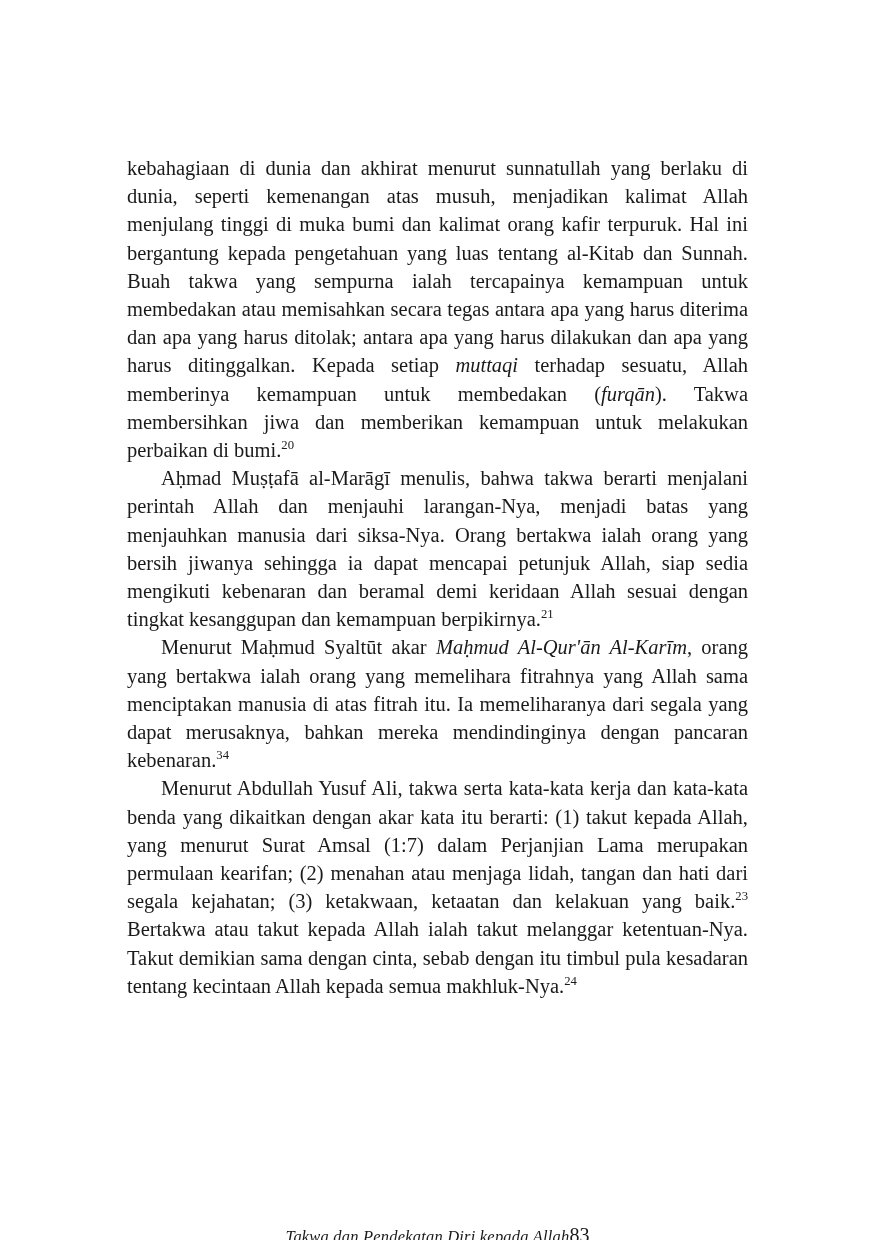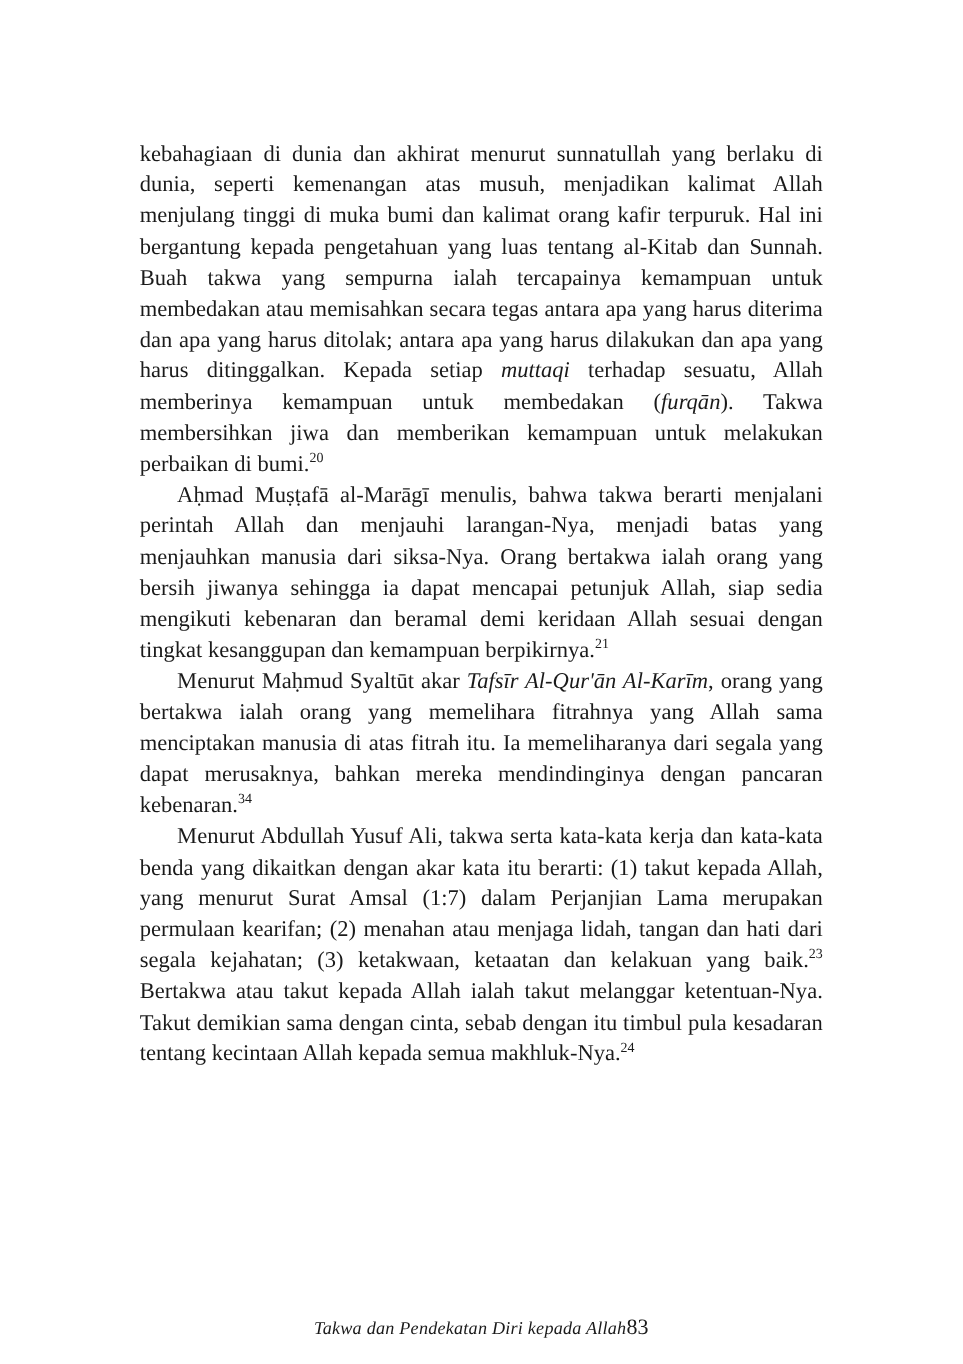--- a/index.html
+++ b/index.html
@@ -11,20 +11,21 @@
     width: 875px;
     height: 1240px;
     font-family: "Liberation Serif", serif;
     color: #1a1a1a;
   }
   .page {
     position: relative;
     width: 875px;
     height: 1021px;
     box-sizing: border-box;
+    margin-top: 28px;
   }
   .content {
     position: absolute;
     left: 127px;
     top: 126px;
     width: 621px;
   }
   .para {
     margin: 0;
     font-size: 20.5px;
@@ -66,21 +67,21 @@
   }
 </style>
 </head>
 <body>
 
 <div class="page">
 
   <div class="content">
     <p class="para no-indent"><span>kebahagiaan di dunia dan akhirat menurut sunnatullah yang berlaku di dunia, seperti kemenangan atas musuh, menjadikan kalimat Allah menjulang tinggi di muka bumi dan kalimat orang kafir terpuruk. Hal ini bergantung kepada pengetahuan yang luas tentang al-Kitab dan Sunnah. Buah takwa yang sempurna ialah tercapainya kemampuan untuk membedakan atau memisahkan secara tegas antara apa yang harus diterima dan apa yang harus ditolak; antara apa yang harus dilakukan dan apa yang harus ditinggalkan. Kepada setiap </span><span class="ital">muttaqi</span><span> terhadap sesuatu, Allah memberinya kemampuan untuk membedakan (</span><span class="ital">furqān</span><span>). Takwa membersihkan jiwa dan memberikan kemampuan untuk melakukan perbaikan di bumi.</span><sup>20</sup></p>
     <p class="para"><span>Aḥmad Muṣṭafā al-Marāgī menulis, bahwa takwa berarti menjalani perintah Allah dan menjauhi larangan-Nya, menjadi batas yang menjauhkan manusia dari siksa-Nya. Orang bertakwa ialah orang yang bersih jiwanya sehingga ia dapat mencapai petunjuk Allah, siap sedia mengikuti kebenaran dan beramal demi keridaan Allah sesuai dengan tingkat kesanggupan dan kemampuan berpikirnya.</span><sup>21</sup></p>
-    <p class="para"><span>Menurut Maḥmud Syaltūt akar </span><span class="ital">Tafsīr Al-Qur'ān Al-Karīm</span><span>, orang yang bertakwa ialah orang yang memelihara fitrahnya yang Allah sama menciptakan manusia di atas fitrah itu. Ia memeliharanya dari segala yang dapat merusaknya, bahkan mereka mendindinginya dengan pancaran kebenaran.</span><sup>34</sup></p>
+    <p class="para"><span>Menurut Maḥmud Syaltūt akar </span><span class="ital">Maḥmud Al-Qur'ān Al-Karīm</span><span>, orang yang bertakwa ialah orang yang memelihara fitrahnya yang Allah sama menciptakan manusia di atas fitrah itu. Ia memeliharanya dari segala yang dapat merusaknya, bahkan mereka mendindinginya dengan pancaran kebenaran.</span><sup>34</sup></p>
     <p class="para"><span>Menurut Abdullah Yusuf Ali, takwa serta kata-kata kerja dan kata-kata benda yang dikaitkan dengan akar kata itu berarti: (1) takut kepada Allah, yang menurut Surat Amsal (1:7) dalam Perjanjian Lama merupakan permulaan kearifan; (2) menahan atau menjaga lidah, tangan dan hati dari segala kejahatan; (3) ketakwaan, ketaatan dan kelakuan yang baik.</span><sup>23</sup><span> Bertakwa atau takut kepada Allah ialah takut melanggar ketentuan-Nya. Takut demikian sama dengan cinta, sebab dengan itu timbul pula kesadaran tentang kecintaan Allah kepada semua makhluk-Nya.</span><sup>24</sup></p>
   </div>
 
   <div class="footer">
     <div class="footer-title">Takwa dan Pendekatan Diri kepada Allah</div>
     <div class="footer-page">83</div>
   </div>
 
 </div>
 

